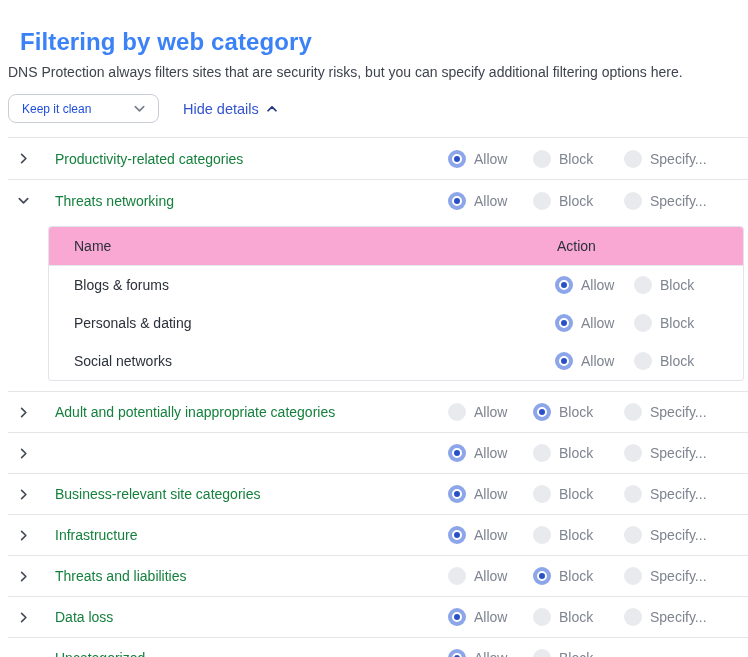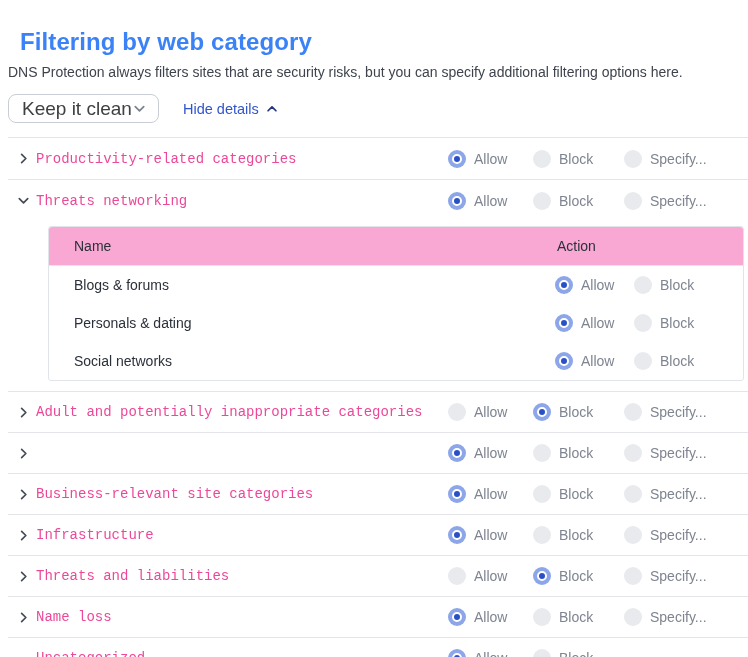--- a/index.html
+++ b/index.html
@@ -3,28 +3,28 @@
 <meta charset="utf-8">
 <style>
   html,body{margin:0;padding:0;background:#fff;}
   body{font-family:"Liberation Sans",sans-serif;-webkit-font-smoothing:antialiased;}
   .page{position:relative;width:748px;height:657px;background:#fff;overflow:hidden;box-sizing:border-box;padding:20px 0 0 8px;}
   .page-title{margin:12px;font-size:24px;line-height:20px;font-weight:700;color:#3b82f6;letter-spacing:.1px;}
   .page-subtitle{margin:8px 0 0;font-size:14px;line-height:17px;color:#3e434d;}
   .controls{margin-top:13px;display:flex;align-items:center;}
   .select{width:151px;height:29px;box-sizing:border-box;border:1px solid #c9cdd5;border-radius:8px;background:#fff;
           display:flex;align-items:center;justify-content:space-between;padding:0 11px 0 13px;cursor:pointer;}
-  .select-value{font-size:19px;color:#404040;}
+  .select-value{font-size:12px;color:#1d4ed8;}
   .hide-details{margin-left:24px;display:flex;align-items:center;gap:6px;color:#3254cd;font-size:14.5px;font-weight:500;cursor:pointer;text-decoration:none;}
   .icon{display:inline-flex;align-items:center;justify-content:center;}
   #category-list{margin-top:14px;width:740px;}
   .cat-row{position:relative;height:40px;border-top:1px solid #e3e5e9;background:#fff;}
   .cat-row.tall{height:41px;}
   .chev-btn{position:absolute;left:6px;top:50%;transform:translateY(-50%);width:18px;height:18px;display:flex;align-items:center;justify-content:center;cursor:pointer;}
-  .cat-label{position:absolute;left:28px;top:50%;transform:translateY(-50%);font-size:14px;color:#ec4899;white-space:nowrap;font-family:Liberation Mono, monospace;}
+  .cat-label{position:absolute;left:47px;top:50%;transform:translateY(-50%);font-size:14px;color:#15803d;white-space:nowrap;}
   .opt{position:absolute;top:50%;transform:translateY(-50%);display:flex;align-items:center;cursor:pointer;white-space:nowrap;}
   .opt-allow{left:440px}.opt-block{left:525px}.opt-specify{left:616px}
   .st-opt-allow{left:506px}.st-opt-block{left:585px}
   .radio{width:18px;height:18px;border-radius:50%;background:#e8eaee;flex:none;margin-right:8px;}
   .radio.sel{background:#8ca6e9;position:relative;}
   .radio.sel::after{content:"";position:absolute;inset:4px;box-sizing:border-box;background:#2a50c8;border:2px solid #fff;border-radius:50%;}
   .opt-label{font-size:14px;color:#7e8490;}
   .subtable{margin:5px 0 10px 40px;width:696px;box-sizing:border-box;border:1px solid #e1e4e8;border-radius:3px;background:#fff;}
   .st-head{position:relative;height:38px;background:#f9a8d4;border-bottom:1px solid #e6e8ec;border-radius:3px 3px 0 0;}
   .st-col{position:absolute;top:50%;transform:translateY(-50%);font-size:14px;color:#2b303a;}
@@ -236,21 +236,21 @@
           <span class="radio"></span>
           <span class="opt-label">Specify...</span>
         </span>
       </div>
       <div class="cat-row">
         <span class="chev-btn">
           <svg width="15" height="15" viewBox="0 0 16 16" fill="none">
             <path d="M6 3.5 L10.5 8 L6 12.5" stroke="#454b56" stroke-width="1.8" stroke-linecap="round" stroke-linejoin="round"></path>
           </svg>
         </span>
-        <span class="cat-label">Name loss</span>
+        <span class="cat-label">Data loss</span>
         <span class="opt opt-allow">
           <span class="radio sel"></span>
           <span class="opt-label">Allow</span>
         </span>
         <span class="opt opt-block">
           <span class="radio"></span>
           <span class="opt-label">Block</span>
         </span>
         <span class="opt opt-specify">
           <span class="radio"></span>

